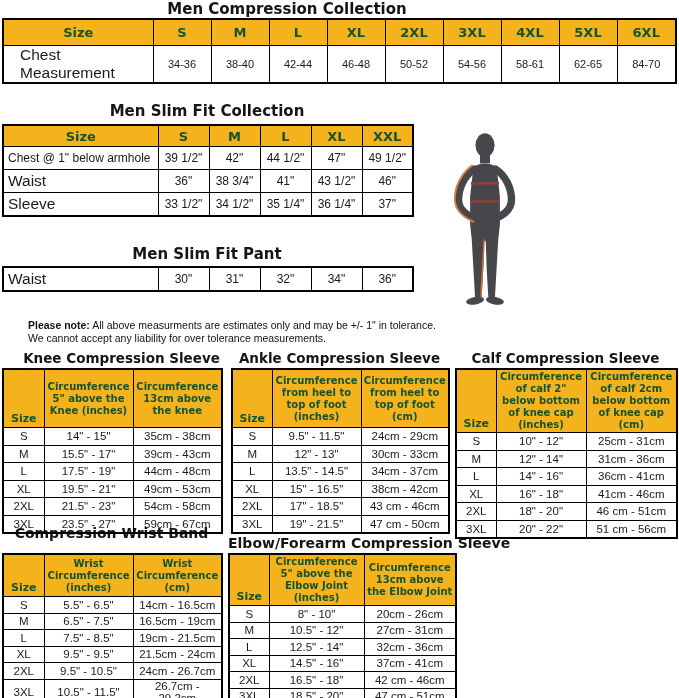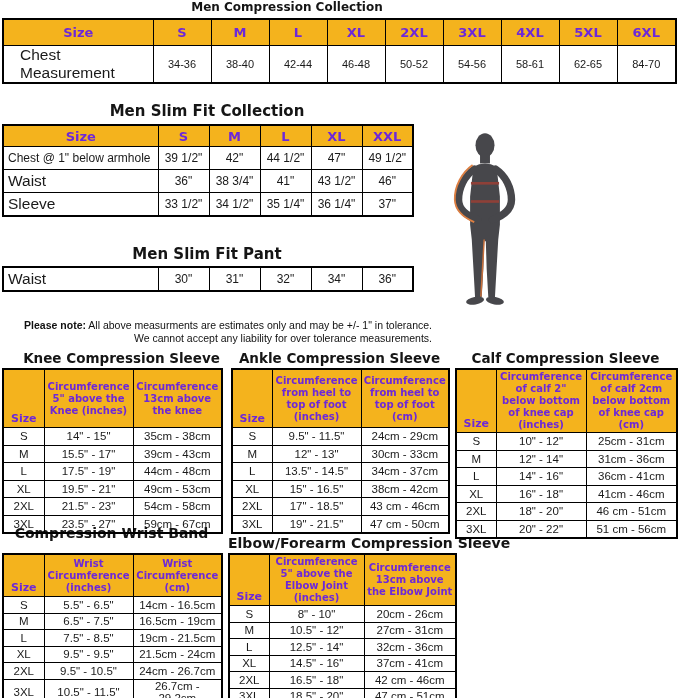--- a/index.html
+++ b/index.html
@@ -15,39 +15,39 @@
   .tbl-host table{
     border-collapse:collapse;table-layout:fixed;width:100%;
     border:2px solid var(--border);
   }
   .tbl-host th,.tbl-host td{
     border:1px solid var(--border);text-align:center;vertical-align:middle;
     padding:0 2px;overflow:hidden;
   }
   .tbl-host th{
     background:var(--header_bg);font-family:"DejaVu Sans",sans-serif;
-    font-weight:bold;color:#6d28d9;
+    font-weight:bold;color:#14532d;
   }
   
   #tbl-compression{left:2px;top:18px;width:675px;}
   #tbl-compression th{height:25px;font-size:13px;}
   #tbl-compression td{height:20px;font-size:11px;}
   #tbl-compression td.rowlabel{font-size:15.5px;text-align:left;padding-left:16px;}
   #tbl-slimfit{left:2px;top:124px;width:410px;}
   #tbl-slimfit th{height:20px;font-size:13px;}
   #tbl-slimfit td{height:22px;font-size:12px;}
   #tbl-slimfit td.rowlabel{font-size:15.5px;text-align:left;padding-left:4px;}
   #tbl-slimfit tbody tr:nth-child(1) td.rowlabel{font-size:12px;}
   #tbl-pant{left:2px;top:266px;width:410px;}
   #tbl-pant td{height:22px;font-size:12px;}
   #tbl-pant td.rowlabel{font-size:15.5px;text-align:left;padding-left:4px;}
   
   #note{
-    position:absolute;left:16px;top:319px;width:416px;text-align:right;
-    font-size:10.5px;line-height:13px;color:#111;
+    position:absolute;left:0;top:319px;width:416px;text-align:left;
+    font-size:10.5px;line-height:13px;color:#111;padding-left:28px;
   }
   #note .b{font-weight:bold;}
   
   .small-tbl th{font-size:10px;line-height:12px;font-weight:bold;padding:1px 2px;}
   .small-tbl th.size-th{vertical-align:bottom;font-size:11px;padding-bottom:2px;}
   .small-tbl td{font-size:11.5px;}
   .row-d .small-tbl th{height:54px;}
   .row-d .small-tbl td{height:16.5px;}
   .row-e .small-tbl th{height:38px;}
   .row-e .small-tbl td{height:15.5px;}
@@ -56,21 +56,21 @@
   #tbl-calf{left:455px;top:368px;width:221px;}
   #tbl-wrist{left:2px;top:553px;width:219px;}
   #tbl-elbow{left:228px;top:553px;width:227px;}
   
   #figure-wrap{position:absolute;left:443px;top:132px;width:84px;height:182px;}
   #figure-wrap svg{width:100%;height:100%;}
 </style>
 </head>
 <body>
 
-<div class="title" style="left:0;top:0;width:574px;font-size:12px;">Men Compression Collection</div>
+<div class="title" style="left:0;top:0;width:574px;font-size:15px;">Men Compression Collection</div>
 <div class="title" style="left:0;top:102px;width:414px;font-size:15px;">Men Slim Fit Collection</div>
 <div class="title" style="left:0;top:245px;width:414px;font-size:15px;">Men Slim Fit Pant</div>
 <div class="title" style="left:12px;top:350px;width:219px;font-size:13.5px;">Knee Compression Sleeve</div>
 <div class="title" style="left:231px;top:350px;width:217px;font-size:13.5px;">Ankle Compression Sleeve</div>
 <div class="title" style="left:455px;top:350px;width:221px;font-size:13.5px;">Calf Compression Sleeve</div>
 <div class="title" style="left:2px;top:525px;width:219px;font-size:14px;">Compression Wrist Band</div>
 <div class="title" style="left:228px;top:535px;width:227px;font-size:14px;">Elbow/Forearm Compression Sleeve</div>
 
 <div id="tbl-compression" class="tbl-host">
     <table>

